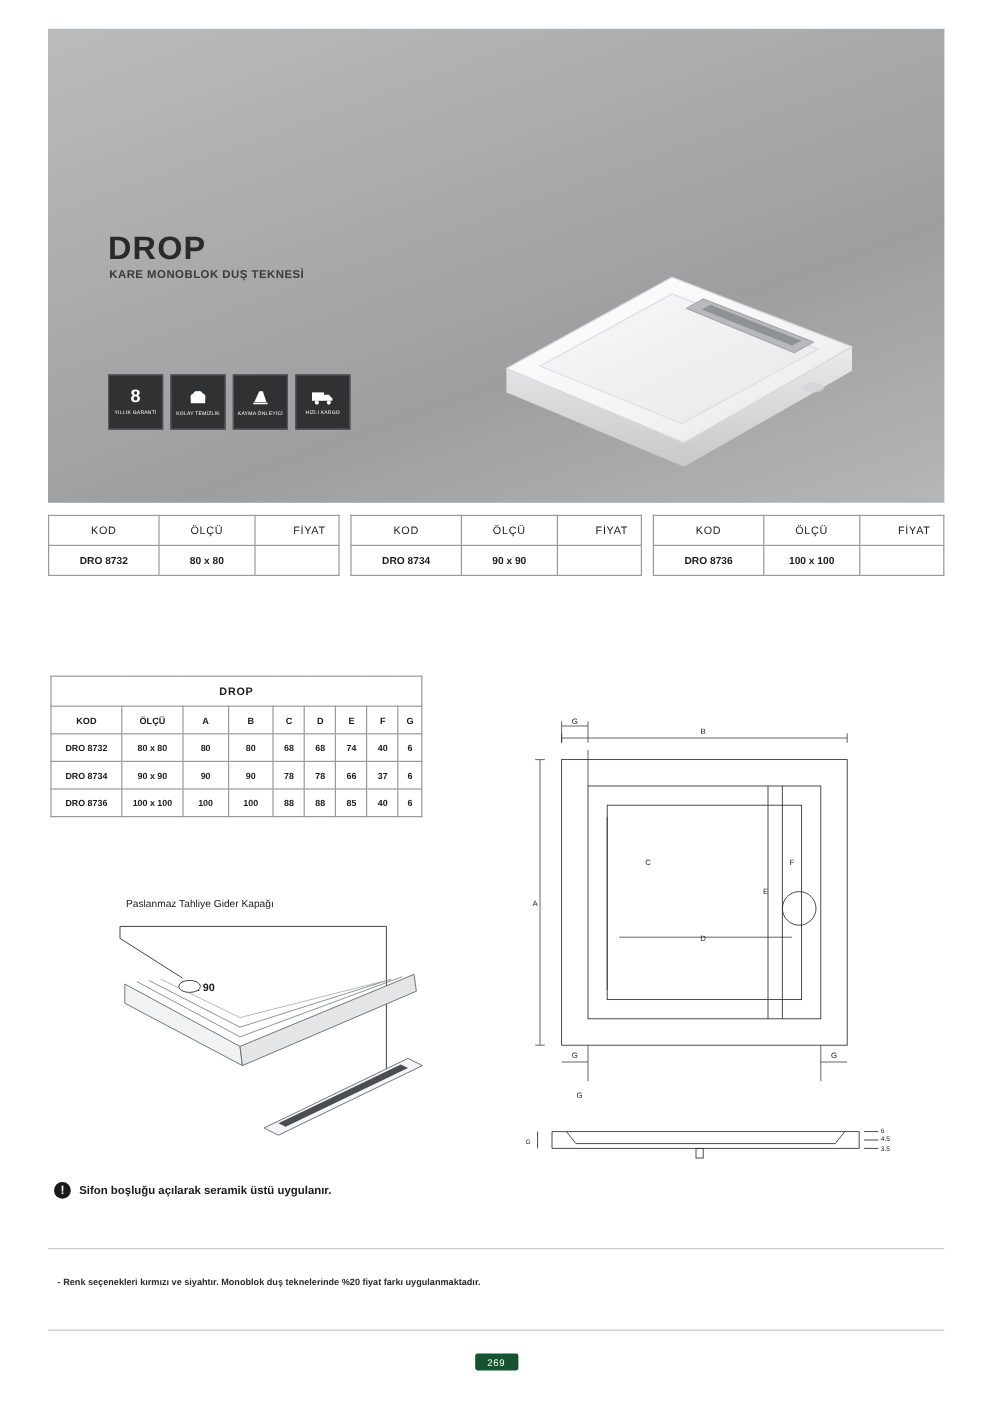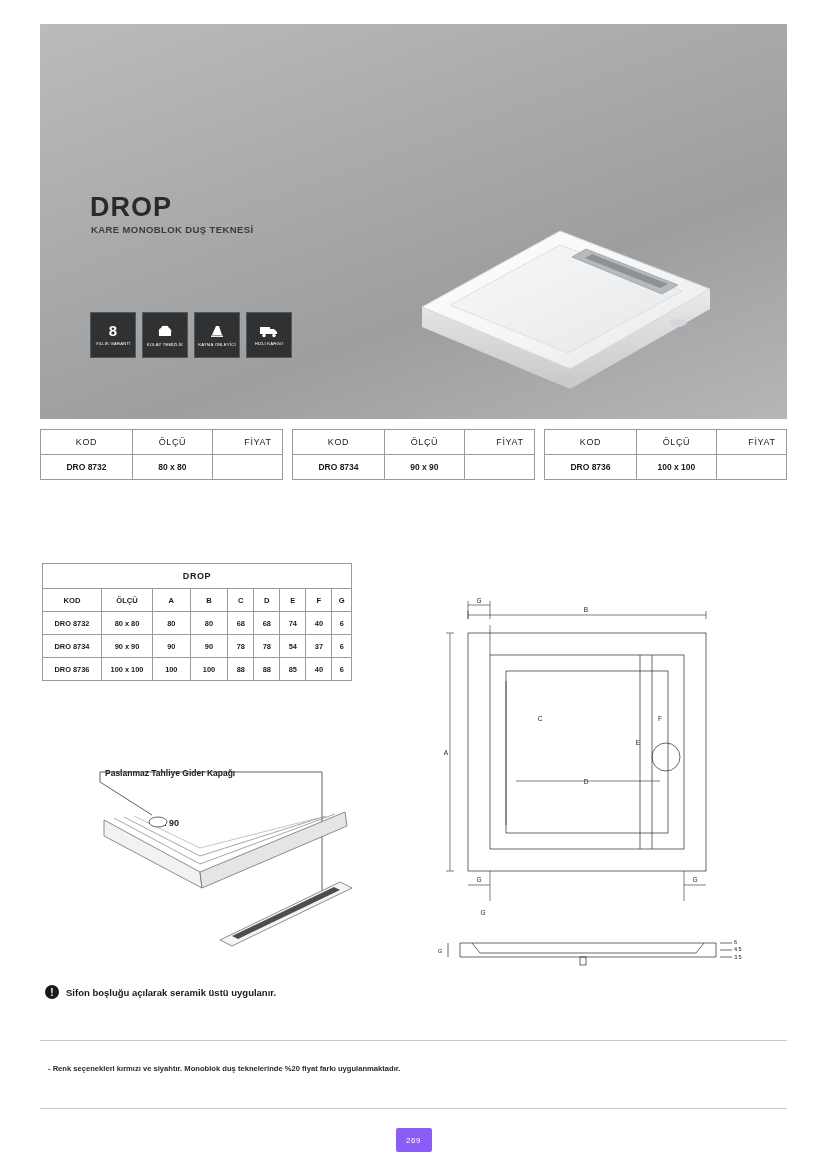--- a/index.html
+++ b/index.html
@@ -56,41 +56,41 @@
   .dimtable th,.dimtable td{border:1px solid #9a9a9a;text-align:center;font-size:7.6px;height:22px;padding:0;}
   .dimtable .title{font-size:9px;font-weight:700;letter-spacing:.6px;height:24px;}
   .dimtable thead th{font-weight:700;font-size:7.6px;}
   .dimtable tbody td{font-weight:700;font-size:7.4px;}
   .dimtable .w-kod{width:58px;}
   .dimtable .w-olc{width:50px;}
 
   
   .detail{position:absolute;left:90px;top:760px;width:300px;height:200px;}
   .detail-label{
-    position:absolute;left:105px;top:768px;font-size:8.5px;font-weight:700;color:#1a1a1a;
+    position:absolute;left:105px;top:748px;font-size:8.5px;font-weight:400;color:#1a1a1a;
   }
   .r90{position:absolute;left:160px;top:818px;font-size:9px;font-weight:700;}
 
   
   .note{position:absolute;left:45px;top:985px;display:flex;align-items:center;gap:7px;}
   .note .excl{
     width:14px;height:14px;border-radius:50%;background:#1a1a1a;color:#fff;
     font-size:10px;font-weight:700;display:flex;align-items:center;justify-content:center;
   }
   .note .txt{font-size:9.5px;font-weight:700;text-align:right;}
 
   
   .drawing{position:absolute;left:420px;top:585px;width:340px;height:400px;}
 
   
   .rule{position:absolute;left:40px;width:747px;height:1px;background:#c9c9c9;}
   .foot-notes{position:absolute;left:48px;top:1062px;font-size:7.6px;line-height:13px;font-weight:700;color:#2a2a2a;}
   .pagebadge{
     position:absolute;left:50%;transform:translateX(-50%);top:1128px;
-    width:36px;height:24px;background:#8b5cf6;color:#fff;border-radius:2px;
+    width:36px;height:14px;background:#14532d;color:#fff;border-radius:2px;
     font-size:8px;display:flex;align-items:center;justify-content:center;letter-spacing:.5px;
   }
 </style>
 </head>
 <body>
 
 <div class="page">
 
   <div class="hero">
     <div class="hero-title">DROP</div>
@@ -239,21 +239,21 @@
         <td>40</td>
         <td>6</td>
       </tr>
       <tr>
         <td>DRO 8734</td>
         <td>90 x 90</td>
         <td>90</td>
         <td>90</td>
         <td>78</td>
         <td>78</td>
-        <td>54</td>
+        <td>66</td>
         <td>37</td>
         <td>6</td>
       </tr>
       <tr>
         <td>DRO 8736</td>
         <td>100 x 100</td>
         <td>100</td>
         <td>100</td>
         <td>88</td>
         <td>88</td>

